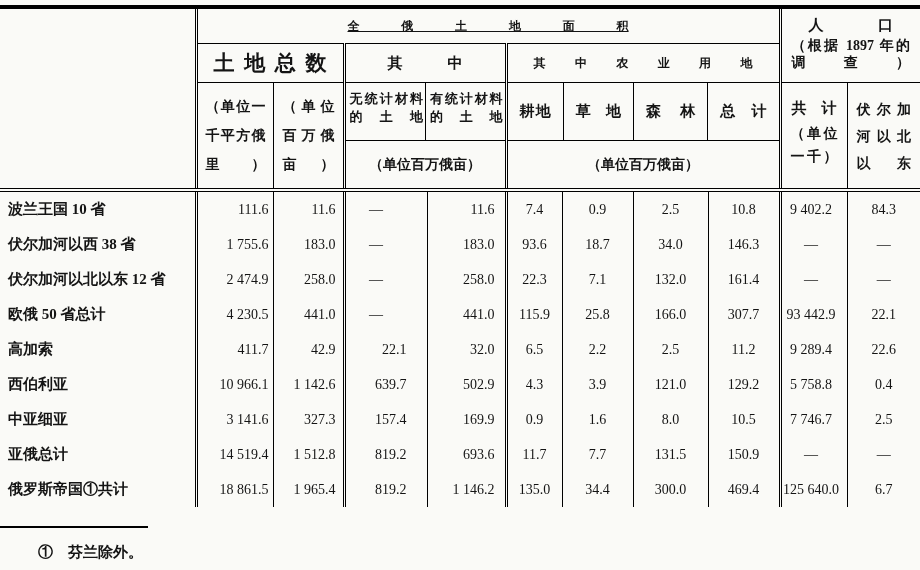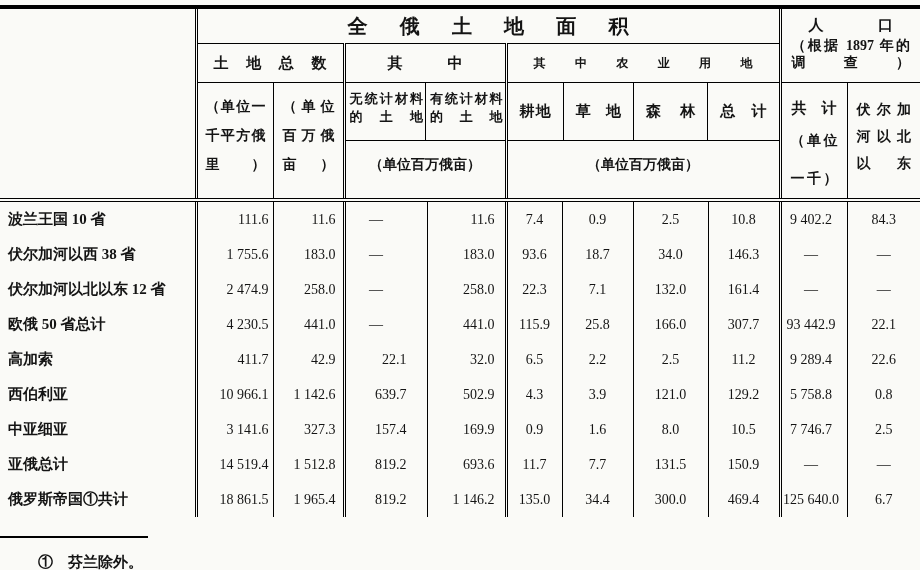--- a/index.html
+++ b/index.html
@@ -24,33 +24,33 @@
   .j{
     text-align:justify;
     text-align-last:justify;
     text-justify:inter-character;
   }
 
   
   .corner{border-bottom:4px double #000;}
   .hA{height:34px;border-bottom:1px solid #000;}
   .land{border-left:3px double #000;}
-  .land .j{padding:0 150px;font-size:20px;}
+  .land .j{padding:0 150px;font-size:12px;text-decoration:underline;}
   .hPop{
     border-left:3px double #000;
     border-bottom:1px solid #000;
     vertical-align:top;padding-top:7px;
   }
   .popT{font-size:15px;padding:0 27px;line-height:18px;}
   .popS{font-size:14px;padding:3px 10px 0 10px;line-height:17px;}
 
   
   .hB{height:38px;border-bottom:1px solid #000;}
   .gTotal{border-left:3px double #000;}
-  .gTotal .j{padding:0 16px;font-size:15px;}
+  .gTotal .j{padding:0 16px;font-size:21px;}
   .gMid{border-left:3px double #000;}
   .gMid .j{padding:0 42px;font-size:15px;}
   .gAgr{border-left:3px double #000;}
   .gAgr .j{padding:0 26px;font-size:12px;}
 
   
   .hC{height:105px;border-bottom:4px double #000;vertical-align:top;}
   .uc2{border-left:3px double #000;}
   .uc2 .j{padding:9px 7px 0 8px;line-height:29px;font-size:14px;}
   .uc3{border-left:1px solid #000;}
@@ -63,21 +63,21 @@
   .fsub + .fsub{border-left:1px solid #000;}
   .f1{flex:0 0 20.4%;} .f2{flex:0 0 25.9%;} .f3{flex:0 0 27.4%;} .f4{flex:1 1 auto;}
   .fsub .j{width:100%;padding:0 12px;font-size:15px;box-sizing:border-box;}
   .nbot{
     border-top:1px solid #000;height:47px;
     display:flex;align-items:center;justify-content:center;
     font-size:14px;font-weight:bold;
   }
   .uc10{border-left:3px double #000;}
   .uc10 .t{padding:12px 10px 0 10px;line-height:27px;font-size:15px;}
-  .uc10 .u{padding:0 9px;line-height:38px;font-size:14px;}
+  .uc10 .u{padding:0 9px;line-height:23px;font-size:14px;}
   .uc11{border-left:1px solid #000;}
   .uc11 .j{padding:13px 9px 0 9px;line-height:27px;font-size:14px;}
 
   
   tbody td{height:35px;}
   .lbl{font-weight:bold;font-size:15px;padding-left:8px;text-align:left;}
   .c2{border-left:3px double #000;text-align:right;padding-right:4px;}
   .c3{border-left:1px solid #000;text-align:right;padding-right:7px;}
   .c4{border-left:3px double #000;text-align:right;padding-right:20px;}
   .c5{border-left:1px solid #000;text-align:right;padding-right:10px;}
@@ -239,21 +239,21 @@
       <td class="lbl">西伯利亚</td>
       <td class="c2">10 966.1</td>
       <td class="c3">1 142.6</td>
       <td class="c4">639.7</td>
       <td class="c5">502.9</td>
       <td class="c6">4.3</td>
       <td class="c7">3.9</td>
       <td class="c8">121.0</td>
       <td class="c9">129.2</td>
       <td class="c10">5 758.8</td>
-      <td class="c11">0.8</td>
+      <td class="c11">0.4</td>
     </tr>
     <tr>
       <td class="lbl">中亚细亚</td>
       <td class="c2">3 141.6</td>
       <td class="c3">327.3</td>
       <td class="c4">157.4</td>
       <td class="c5">169.9</td>
       <td class="c6">0.9</td>
       <td class="c7">1.6</td>
       <td class="c8">8.0</td>

